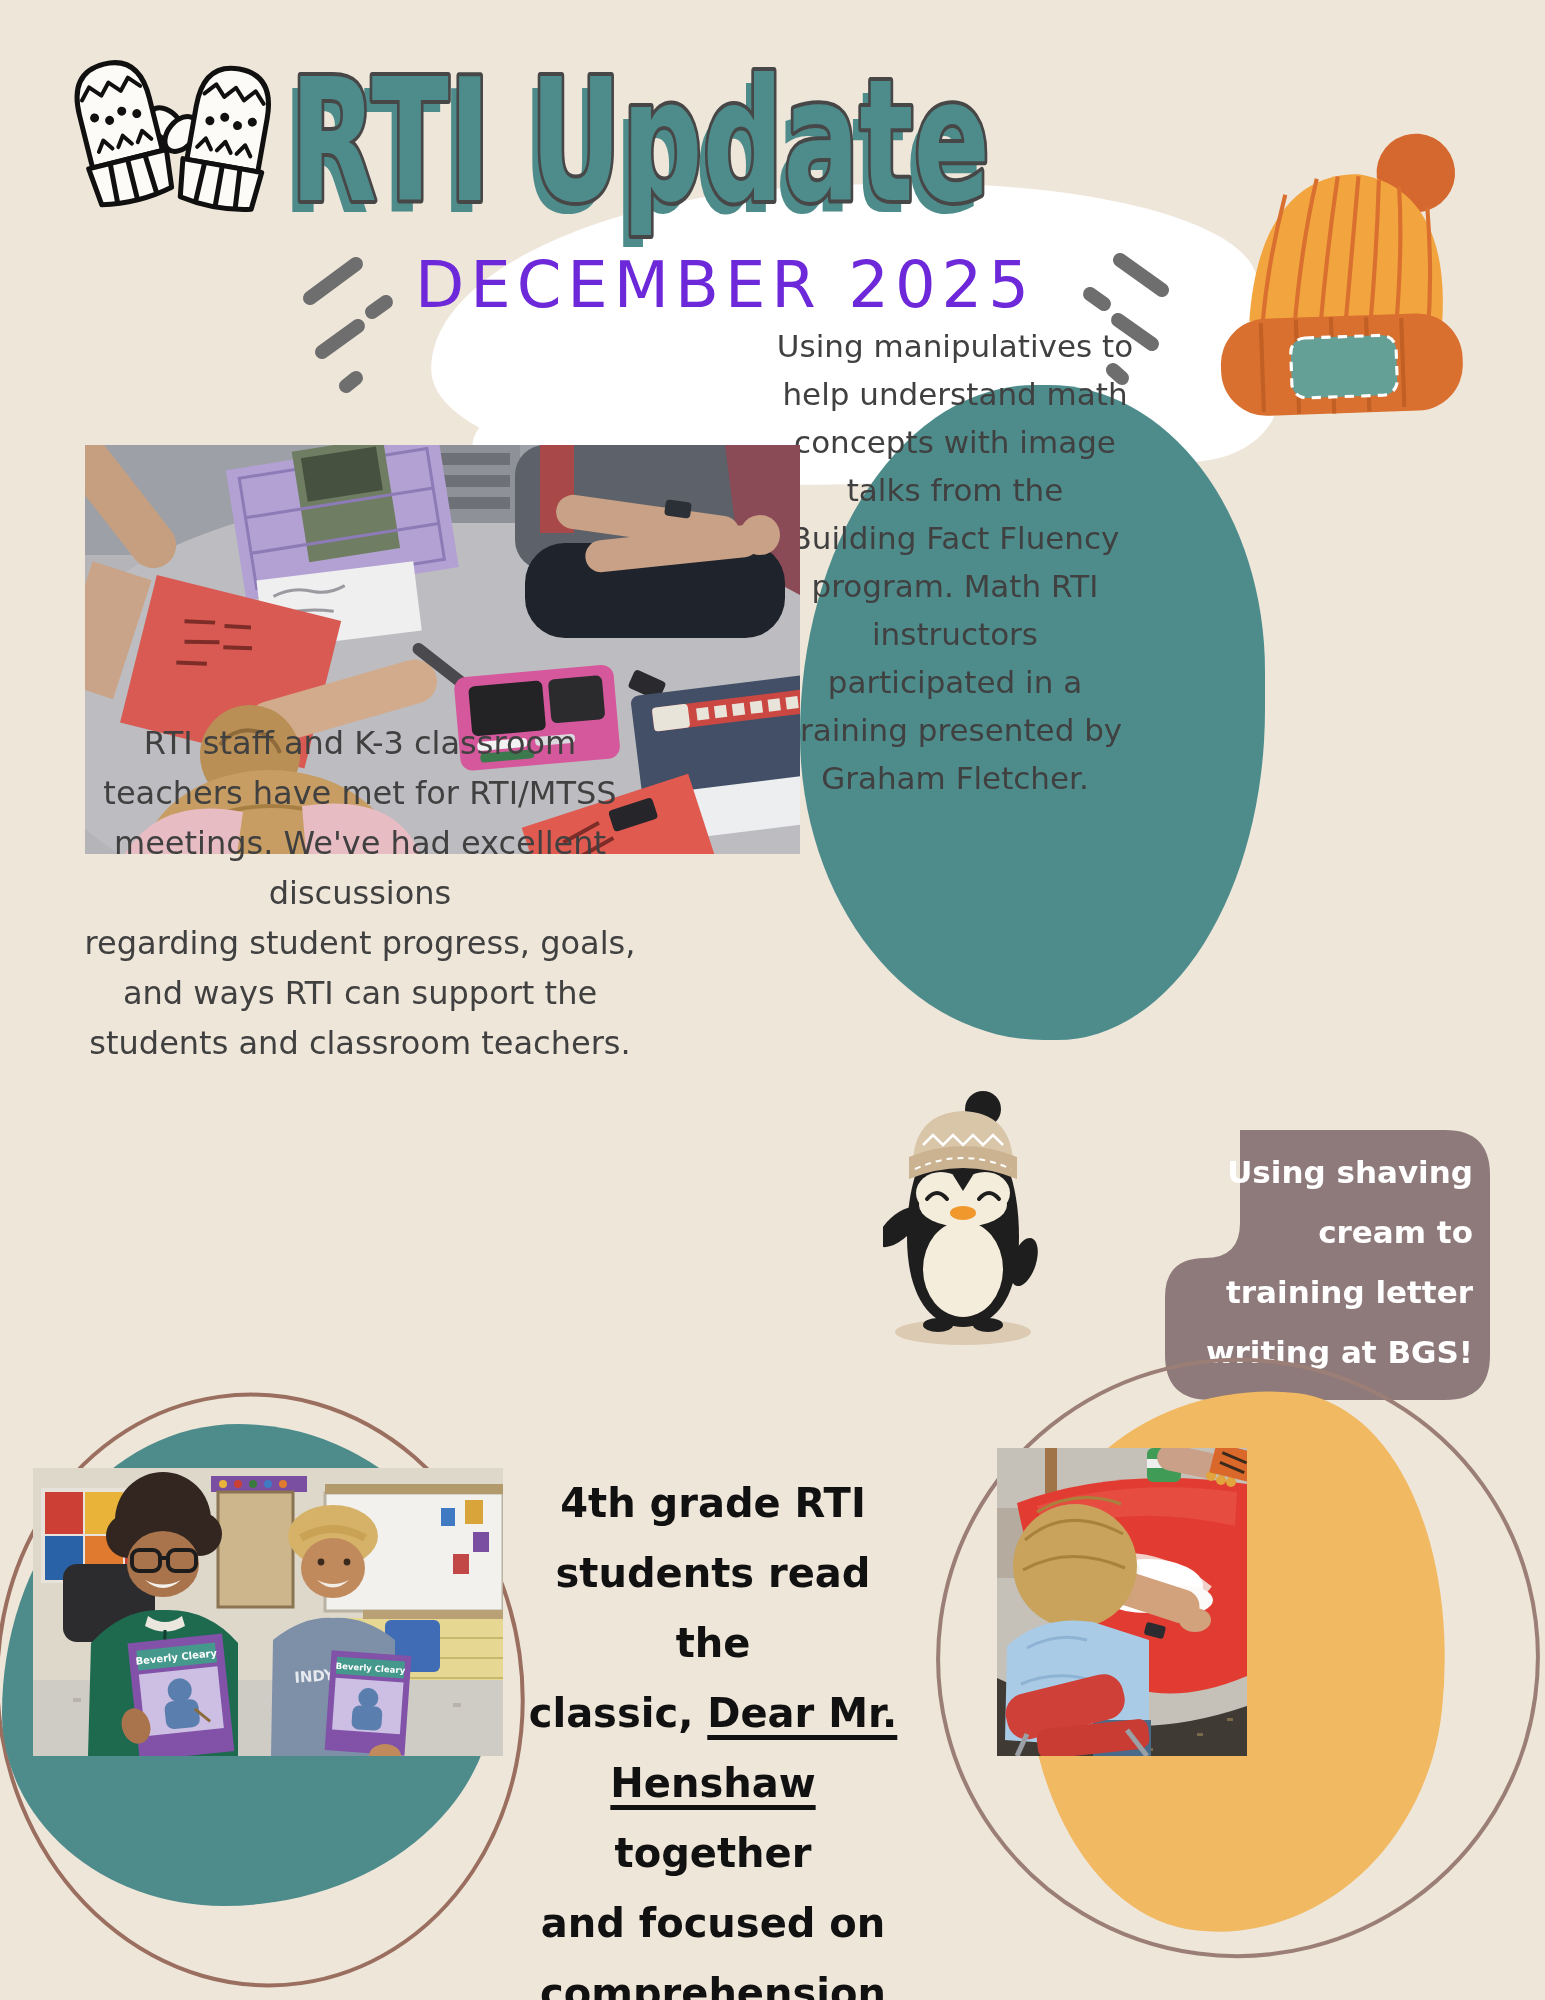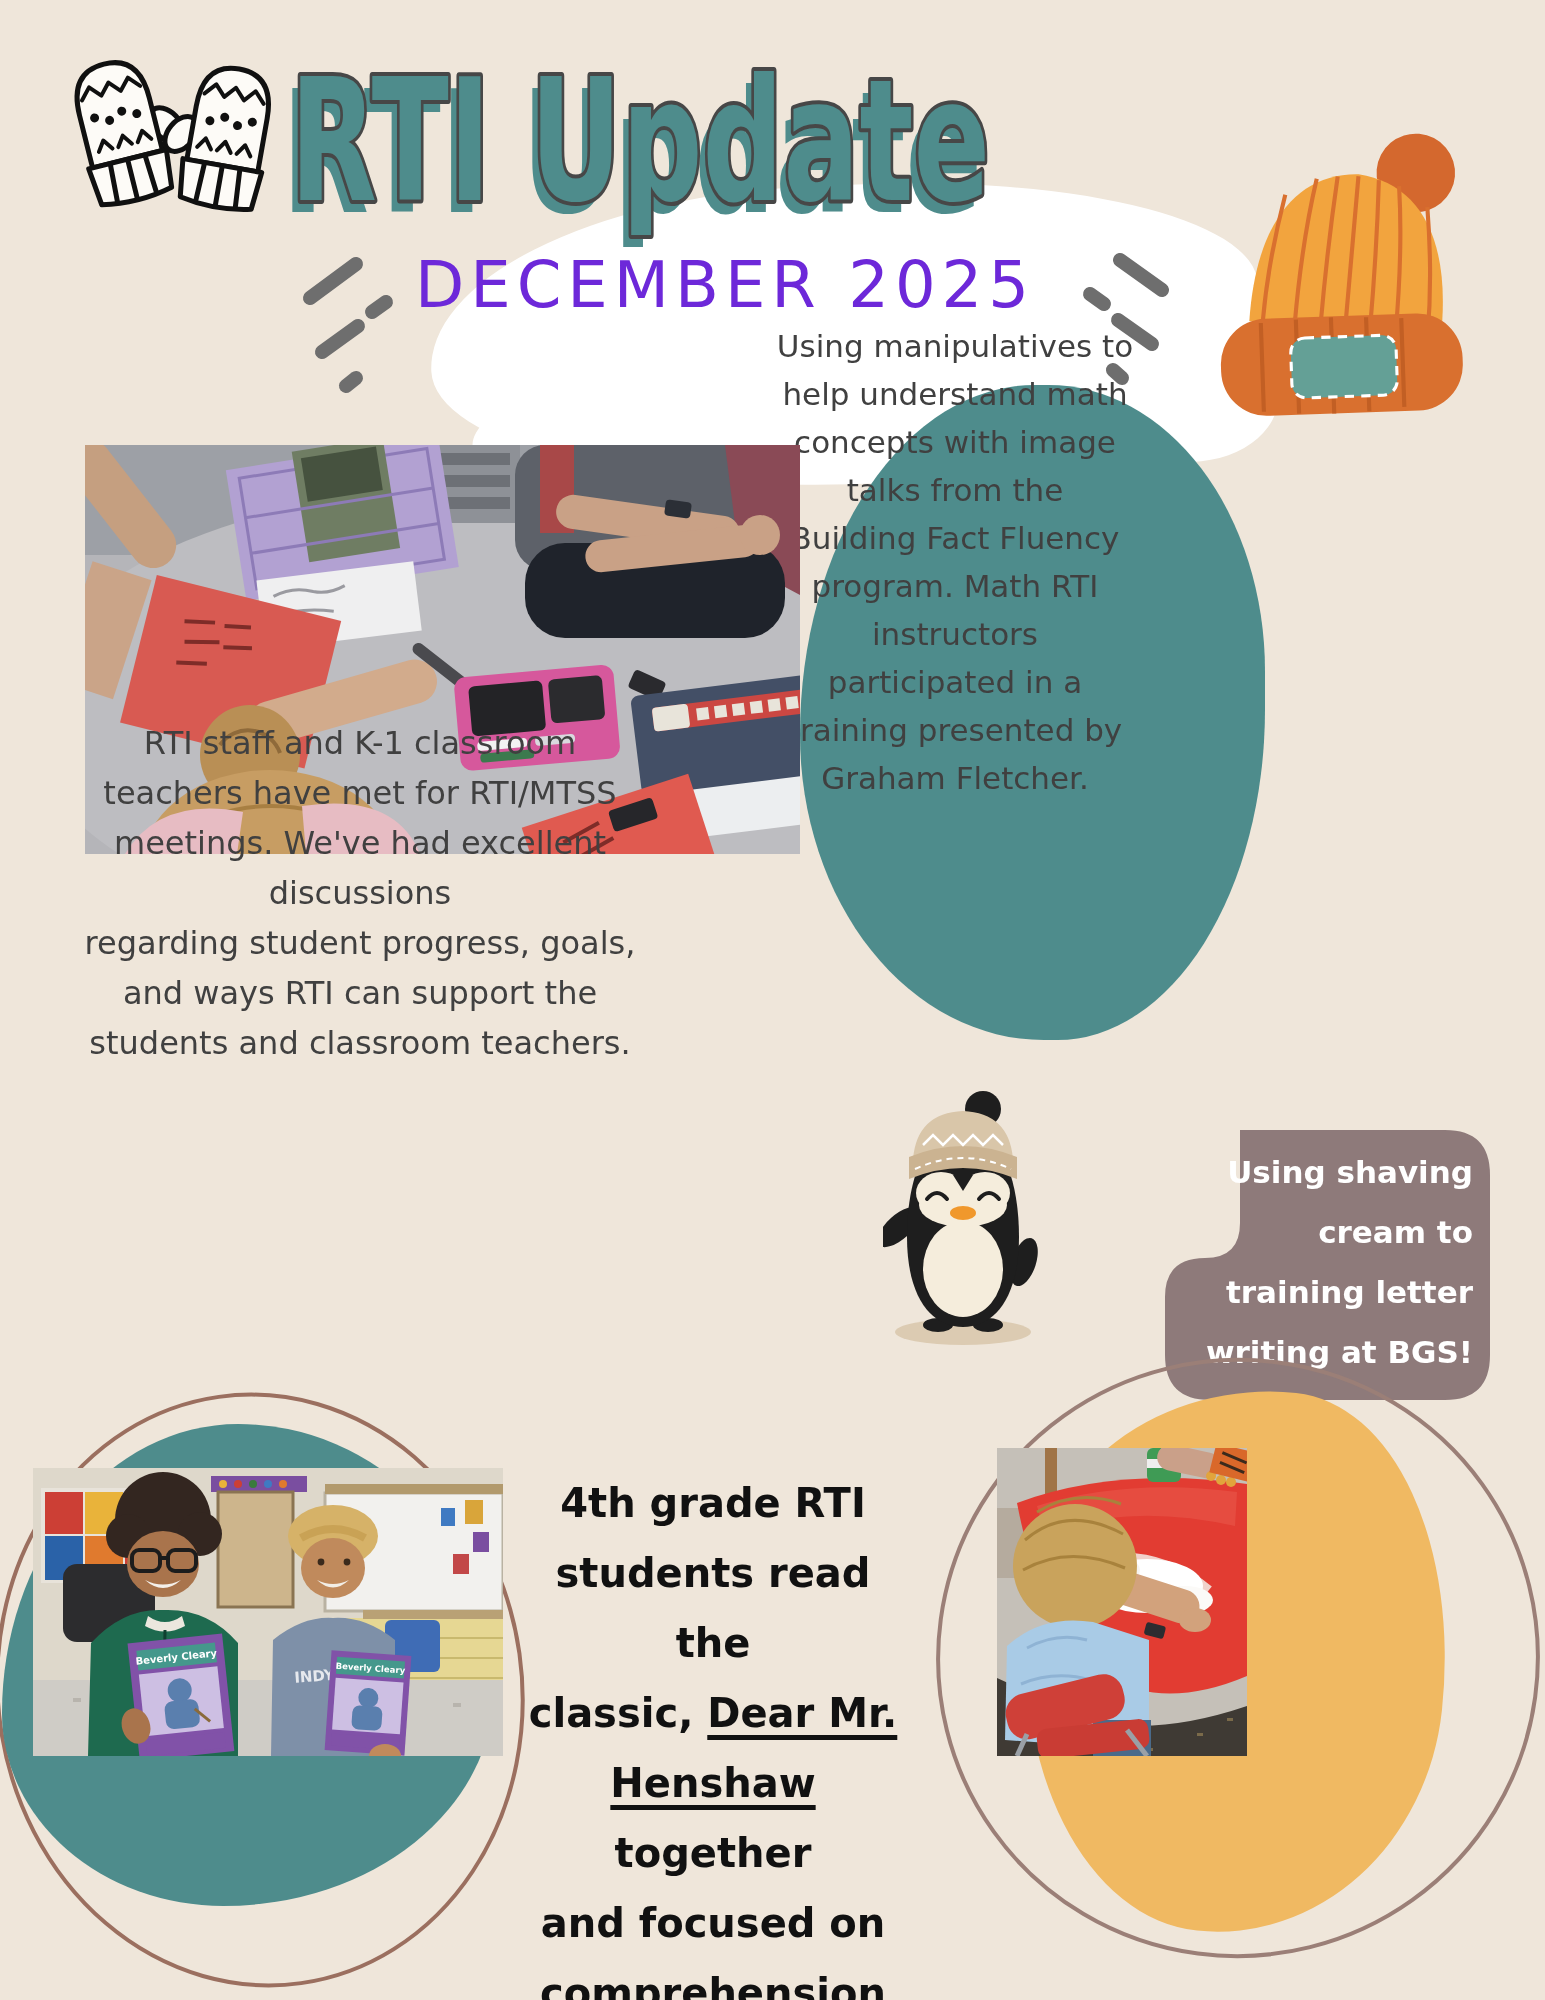--- a/index.html
+++ b/index.html
@@ -186,21 +186,21 @@
       <rect x="532" y="356" width="46" height="22" rx="4" fill="#26262a"></rect>
     </g>
     <circle cx="165" cy="310" r="50" fill="#b98f55"></circle>
     <path d="M135 300 a34 34 0 0 1 60 8" stroke="#8f6a3a" stroke-width="4" fill="none"></path>
     <ellipse cx="185" cy="425" rx="130" ry="100" fill="#c79d63"></ellipse>
     <path d="M95 385 q90 -48 185 0" stroke="#a87f42" stroke-width="4" fill="none"></path>
     <path d="M40 409 q35 -58 118 -42 l-6 42 Z" fill="#e7bcc3"></path>
     <path d="M335 409 q-25 -62 -118 -48 l4 48 Z" fill="#e7bcc3"></path>
   </svg>
 
-  <div class="abs bubble-text preline" style="left:25px;top:718px;width:670px;font-size:32px;line-height:50px;">RTI staff and K-1 classroom
+  <div class="abs bubble-text preline" style="left:25px;top:718px;width:670px;font-size:32px;line-height:50px;">RTI staff and K-3 classroom
 teachers have met for RTI/MTSS
 meetings. We've had excellent
 discussions
 regarding student progress, goals,
 and ways RTI can support the
 students and classroom teachers.</div>
 
   <svg class="abs" style="left:883px;top:1086px" width="160" height="262" viewBox="0 0 160 260">
     <ellipse cx="80" cy="245" rx="68" ry="13" fill="#dccbb2"></ellipse>
     <ellipse cx="16" cy="140" rx="27" ry="12" fill="#1e1e1e" transform="rotate(-42 16 140)"></ellipse>

